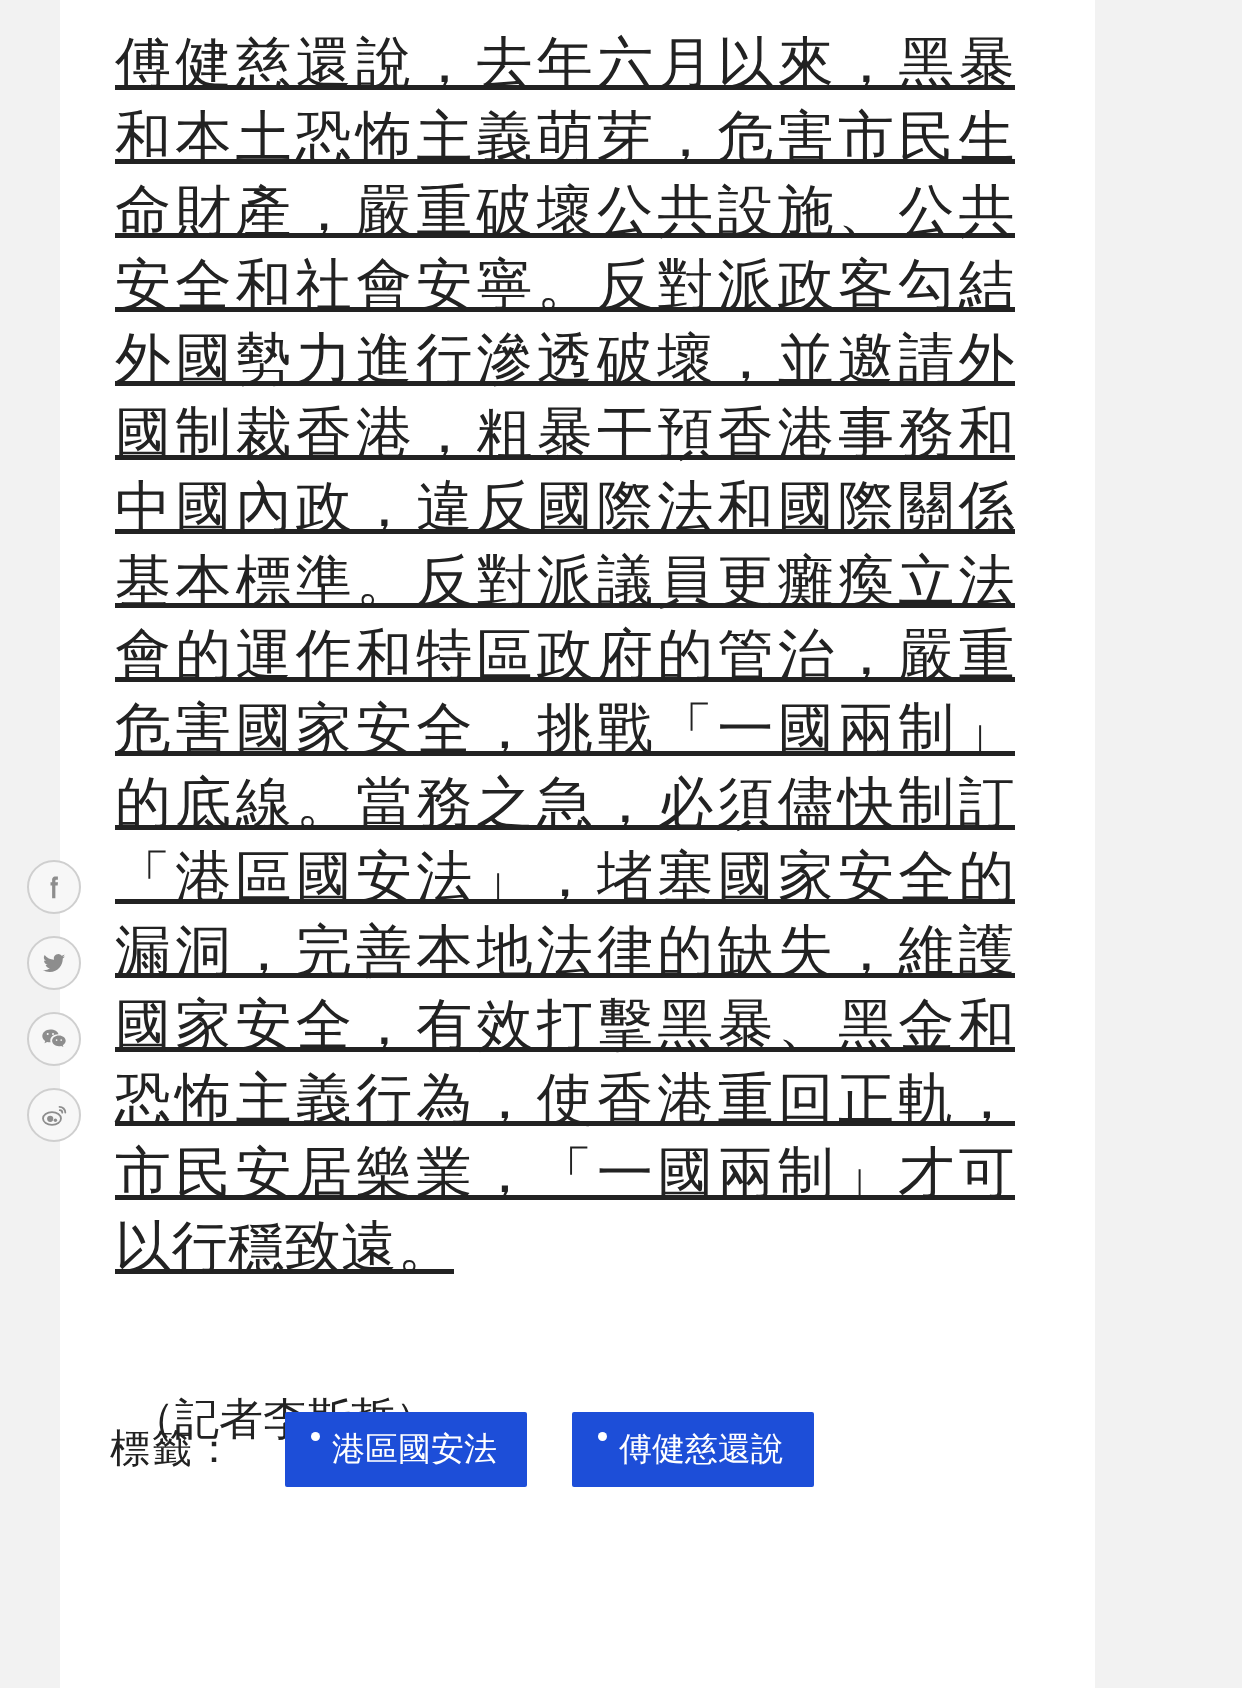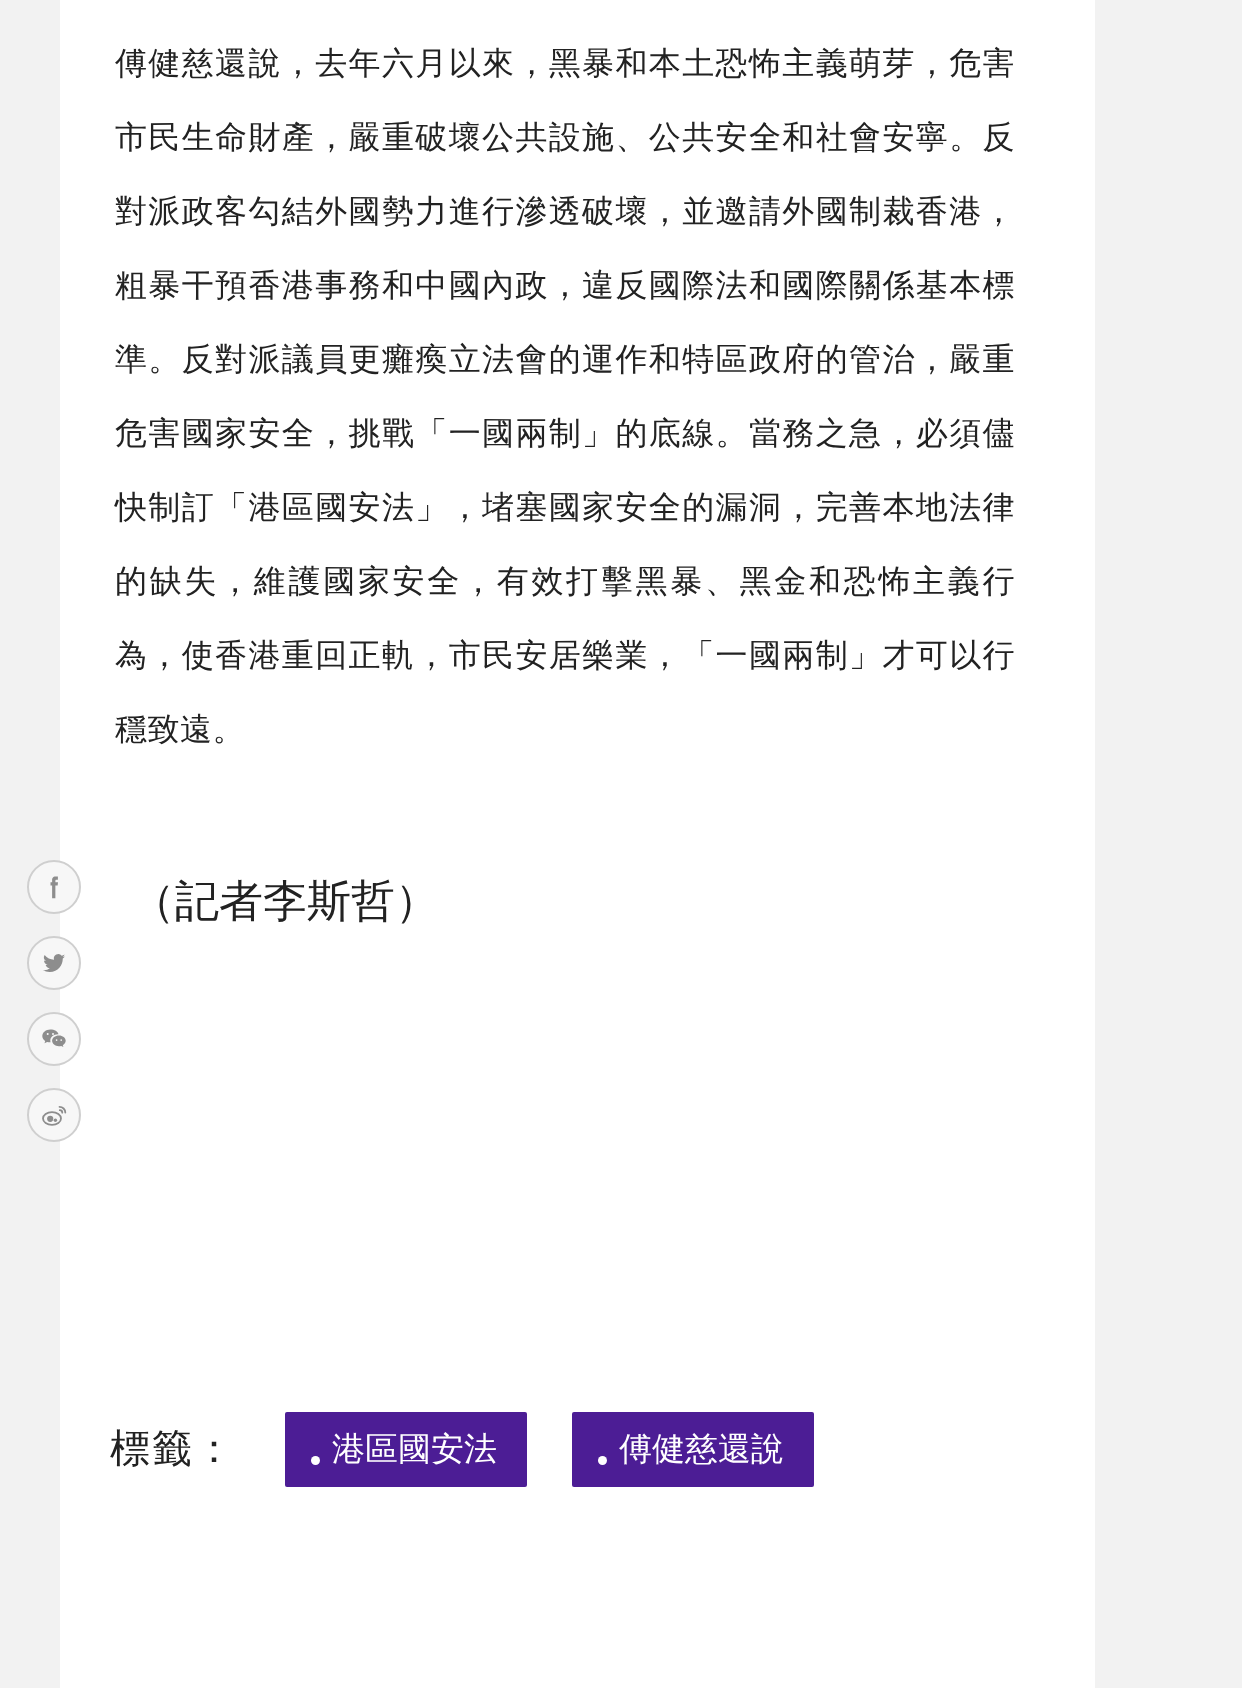--- a/index.html
+++ b/index.html
@@ -55,27 +55,28 @@
     display: block;
   }
   .article-body {
     position: absolute;
     left: 115px;
     top: 26px;
     width: 900px;
   }
   .para {
     font-family: "Liberation Sans", sans-serif;
-    font-size: 32px;
+    font-size: 56px;
     line-height: 74px;
     color: #222222;
     letter-spacing: 0.5px;
     text-align: justify;
     margin: 0;
     word-break: break-all;
+    text-decoration: underline;
   }
   .byline {
     margin: 16px;
     padding-top: 82px;
     font-size: 44px;
     line-height: 74px;
     color: #222222;
   }
   .tags-block {
     position: absolute;
@@ -89,27 +90,27 @@
     margin-top: 34px;
   }
   .tags-label {
     font-size: 40px;
     line-height: 72px;
     color: #222222;
     letter-spacing: 2px;
     padding-right: 4px;
   }
   .tag-chip {
-    background: #4c1d95;
+    background: #1d4ed8;
     color: #ffffff;
     font-size: 33px;
     line-height: 1;
     padding: 20px 30px 22px 26px;
     display: inline-flex;
-    align-items: flex-end;
+    align-items: flex-start;
     gap: 12px;
     border-radius: 2px;
     white-space: nowrap;
   }
   .tag-dot {
     width: 9px;
     height: 9px;
     border-radius: 50%;
     background: #ffffff;
     display: inline-block;

